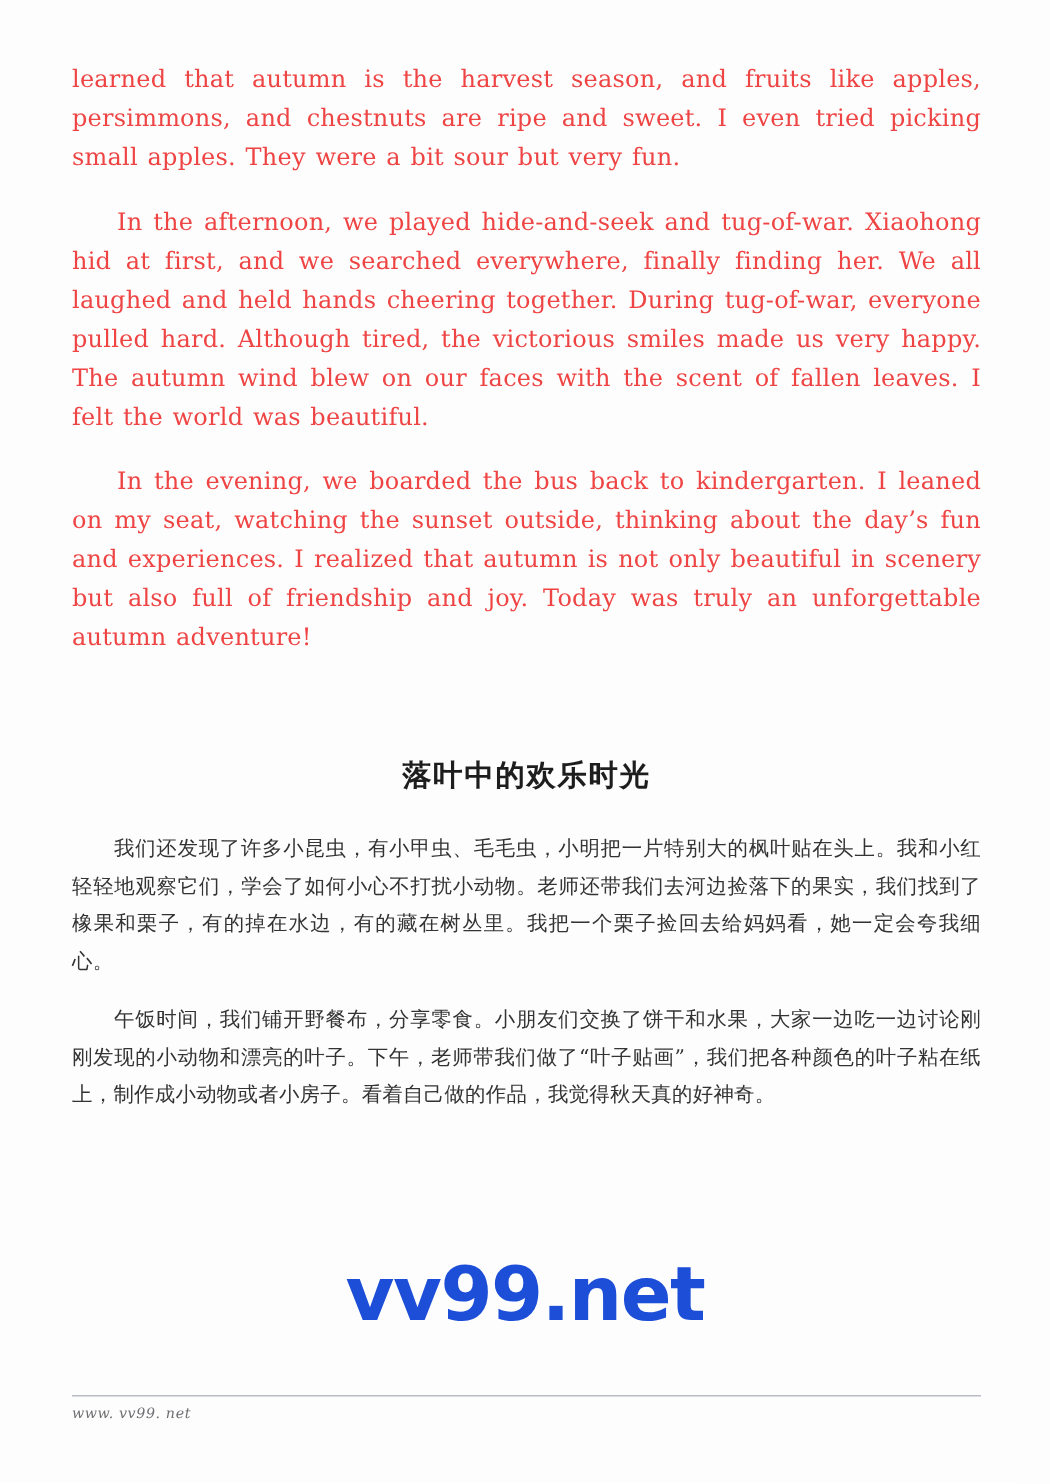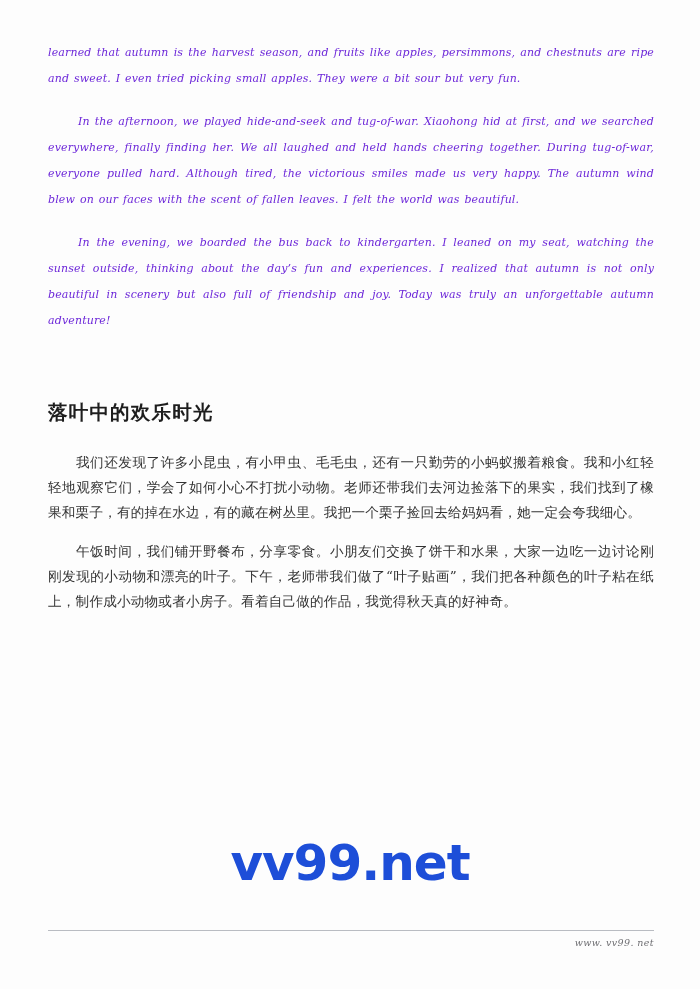--- a/index.html
+++ b/index.html
@@ -44,37 +44,37 @@
     padding: 0 46px 0 48px;
   }
 
   
   .en-block {
     padding-top: 40px;
   }
   p.en {
     margin: 0 0 17px 0;
     font-family: "DejaVu Serif", "Liberation Serif", serif;
-    font-size: 11px;
+    font-size: 16px;
     line-height: 26px;
-    color: #6d28d9;
+    color: #ef4444;
     text-align: justify;
     text-justify: inter-word;
     letter-spacing: 0.15px;
     word-spacing: 1.2px;
-    font-style: italic;
   }
   p.en.indent {
     text-indent: 30px;
   }
 
   
   .cn-title {
     margin: 0;
     padding-top: 48px;
+    text-align: center;
     font-family: "DejaVu Sans", "Liberation Sans", sans-serif;
     font-weight: bold;
     font-size: 19.5px;
     letter-spacing: 1.2px;
     color: #1d1d1d;
     line-height: 1.4;
   }
 
   
   .cn-block {
@@ -98,21 +98,20 @@
     right: 46px;
     top: 930px;
     z-index: 1;
   }
   .footer-rule {
     height: 0;
     border-top: 1px solid #b9bcc2;
     margin: 0 0 6px 0;
   }
   .footer-text {
-    text-align: right;
     font-family: "DejaVu Serif", "Liberation Serif", serif;
     font-style: italic;
     font-size: 9.5px;
     color: #6e6e72;
     letter-spacing: 0.4px;
   }
 </style>
 </head>
 <body>
 
@@ -124,21 +123,21 @@
 
     <section class="en-block">
       <p class="en">learned that autumn is the harvest season, and fruits like apples, persimmons, and chestnuts are ripe and sweet. I even tried picking small apples. They were a bit sour but very fun.</p>
       <p class="en indent">In the afternoon, we played hide-and-seek and tug-of-war. Xiaohong hid at first, and we searched everywhere, finally finding her. We all laughed and held hands cheering together. During tug-of-war, everyone pulled hard. Although tired, the victorious smiles made us very happy. The autumn wind blew on our faces with the scent of fallen leaves. I felt the world was beautiful.</p>
       <p class="en indent">In the evening, we boarded the bus back to kindergarten. I leaned on my seat, watching the sunset outside, thinking about the day’s fun and experiences. I realized that autumn is not only beautiful in scenery but also full of friendship and joy. Today was truly an unforgettable autumn adventure!</p>
     </section>
 
     <h1 class="cn-title">落叶中的欢乐时光</h1>
 
     <section class="cn-block">
-      <p class="cn">我们还发现了许多小昆虫，有小甲虫、毛毛虫，还有一只勤劳的小蚂蚁搬着粮食。我和小红轻轻地观察它们，学会了如何小心不打扰小动物。老师还带我们去河边捡落下的果实，我们找到了橡果和栗子，有的掉在水边，有的藏在树丛里。我把一个栗子捡回去给妈妈看，她一定会夸我细心。</p>
+      <p class="cn">我们还发现了许多小昆虫，有小甲虫、毛毛虫，小明把一片特别大的枫叶贴在头上。我和小红轻轻地观察它们，学会了如何小心不打扰小动物。老师还带我们去河边捡落下的果实，我们找到了橡果和栗子，有的掉在水边，有的藏在树丛里。我把一个栗子捡回去给妈妈看，她一定会夸我细心。</p>
       <p class="cn">午饭时间，我们铺开野餐布，分享零食。小朋友们交换了饼干和水果，大家一边吃一边讨论刚刚发现的小动物和漂亮的叶子。下午，老师带我们做了“叶子贴画”，我们把各种颜色的叶子粘在纸上，制作成小动物或者小房子。看着自己做的作品，我觉得秋天真的好神奇。</p>
     </section>
 
   </div>
 
   <div class="footer">
     <div class="footer-rule"></div>
     <div class="footer-text">www. vv99. net</div>
   </div>
 

